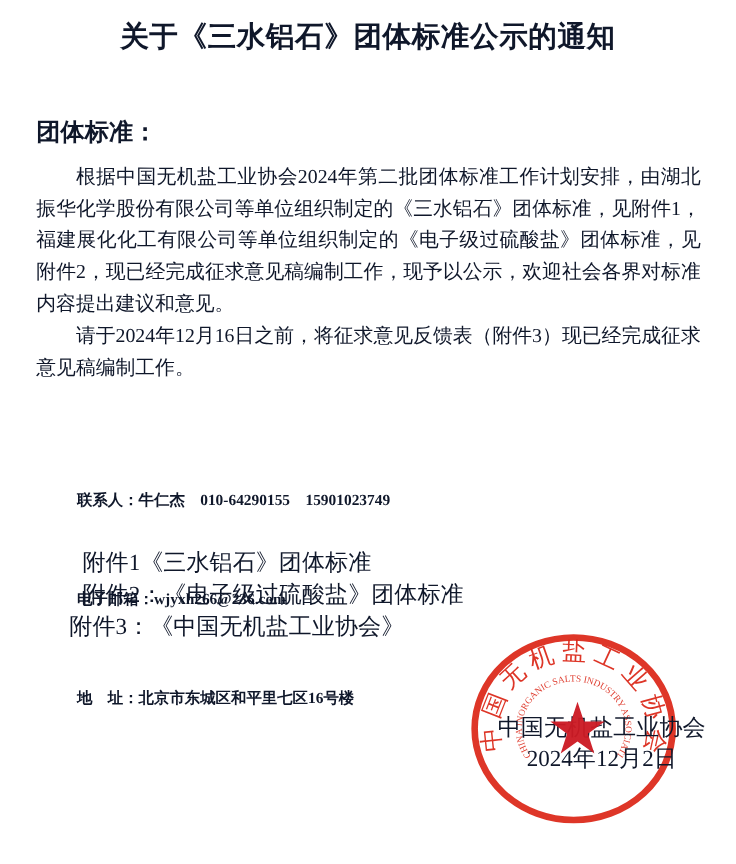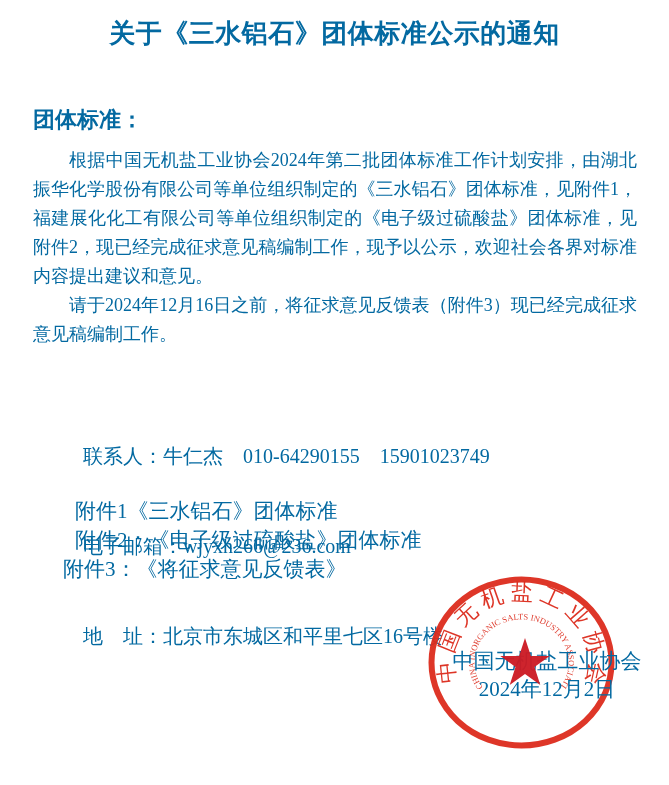--- a/index.html
+++ b/index.html
@@ -3,21 +3,21 @@
 <meta charset="utf-8">
 <style>
   html, body { margin: 0; padding: 0; background: #fff; }
   .page {
     position: relative;
     width: 669px;
     height: 785px;
     background: #ffffff;
     overflow: hidden;
     font-family: "Liberation Serif", serif;
-    color: #0369a1;
+    color: #0f172a;
   }
   .doc-title {
     position: absolute;
     top: 16px;
     left: 0;
     width: 669px;
     text-align: center;
     font-family: "Liberation Sans", sans-serif;
     font-weight: bold;
     font-size: 26px;
@@ -36,25 +36,26 @@
     left: 33px;
     top: 146px;
     width: 604px;
     font-size: 18px;
     line-height: 29px;
     text-align: justify;
   }
   .body-text p { margin: 0; text-indent: 2em; }
   .contact-block {
     position: absolute;
-    left: 83px;
+    left: 70px;
     top: 381px;
-    font-size: 20px;
+    font-size: 14px;
     line-height: 30px;
     white-space: pre;
+    font-weight: bold;
   }
   .attachments-block {
     position: absolute;
     left: 63px;
     top: 497px;
     font-size: 21px;
     line-height: 29px;
     font-family: Liberation Serif, serif;
   }
   .attachment-item.indent1 { padding-left: 12px; }
@@ -101,21 +102,21 @@
 
   <div class="contact-block">
     <div>联系人：牛仁杰　010-64290155　15901023749</div>
     <div>电子邮箱：wjyxh266@236.com</div>
     <div>地　址：北京市东城区和平里七区16号楼</div>
   </div>
 
   <div class="attachments-block">
     <div class="attachment-item indent1">附件1《三水铝石》团体标准</div>
     <div class="attachment-item indent1">附件2：《电子级过硫酸盐》团体标准</div>
-    <div class="attachment-item">附件3：《将征求意见反馈表》</div>
+    <div class="attachment-item">附件3：《中国无机盐工业协会》</div>
   </div>
 
   <div class="seal-wrap">
     <svg width="187" height="174" viewBox="0 0 187 174" xmlns="http://www.w3.org/2000/svg">
       <ellipse cx="93.5" cy="86.5" rx="90" ry="83" fill="none" stroke="#dc2b1c" stroke-width="6" opacity="0.95"></ellipse>
       <defs>
         <path id="cnArc" d="M 29.6 108 A 68 63 0 1 1 157.4 108" fill="none"></path>
         <path id="enArc" d="M 55 111.2 A 47 43 0 1 1 132 111.2" fill="none"></path>
       </defs>
       <text font-size="22" fill="#dc2b1c" letter-spacing="6" opacity="0.95" font-family="Liberation Serif, serif">

